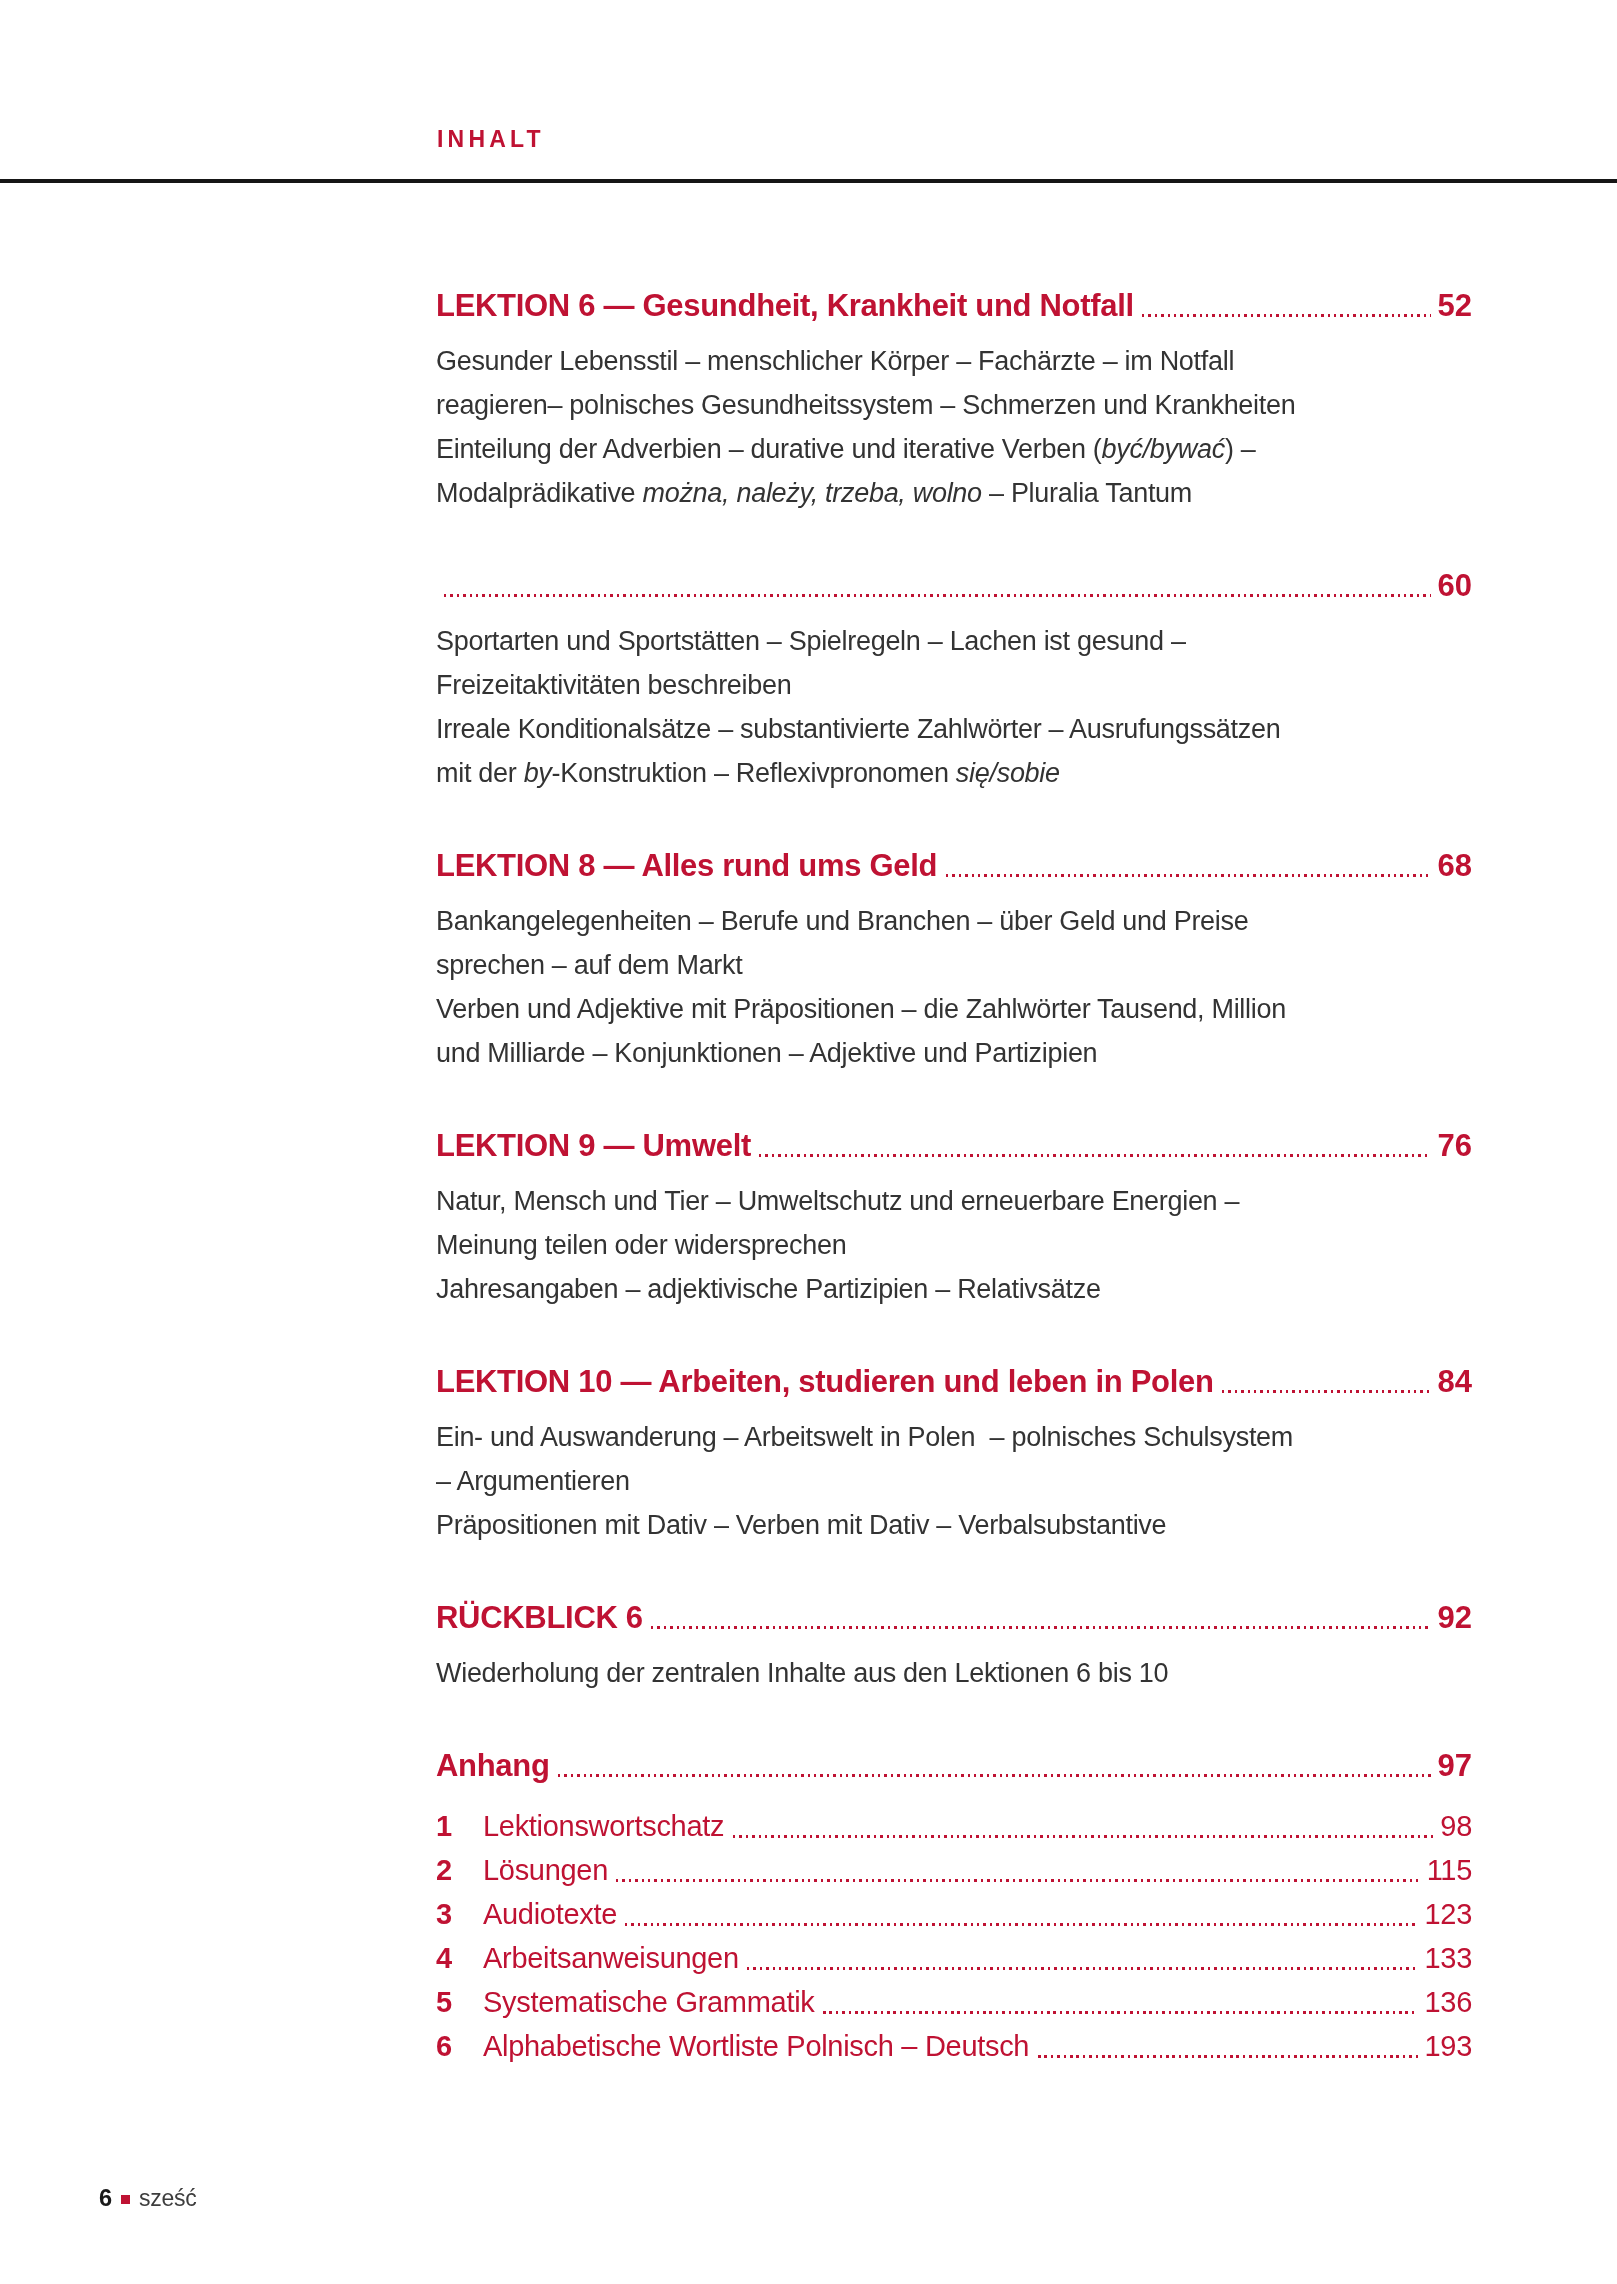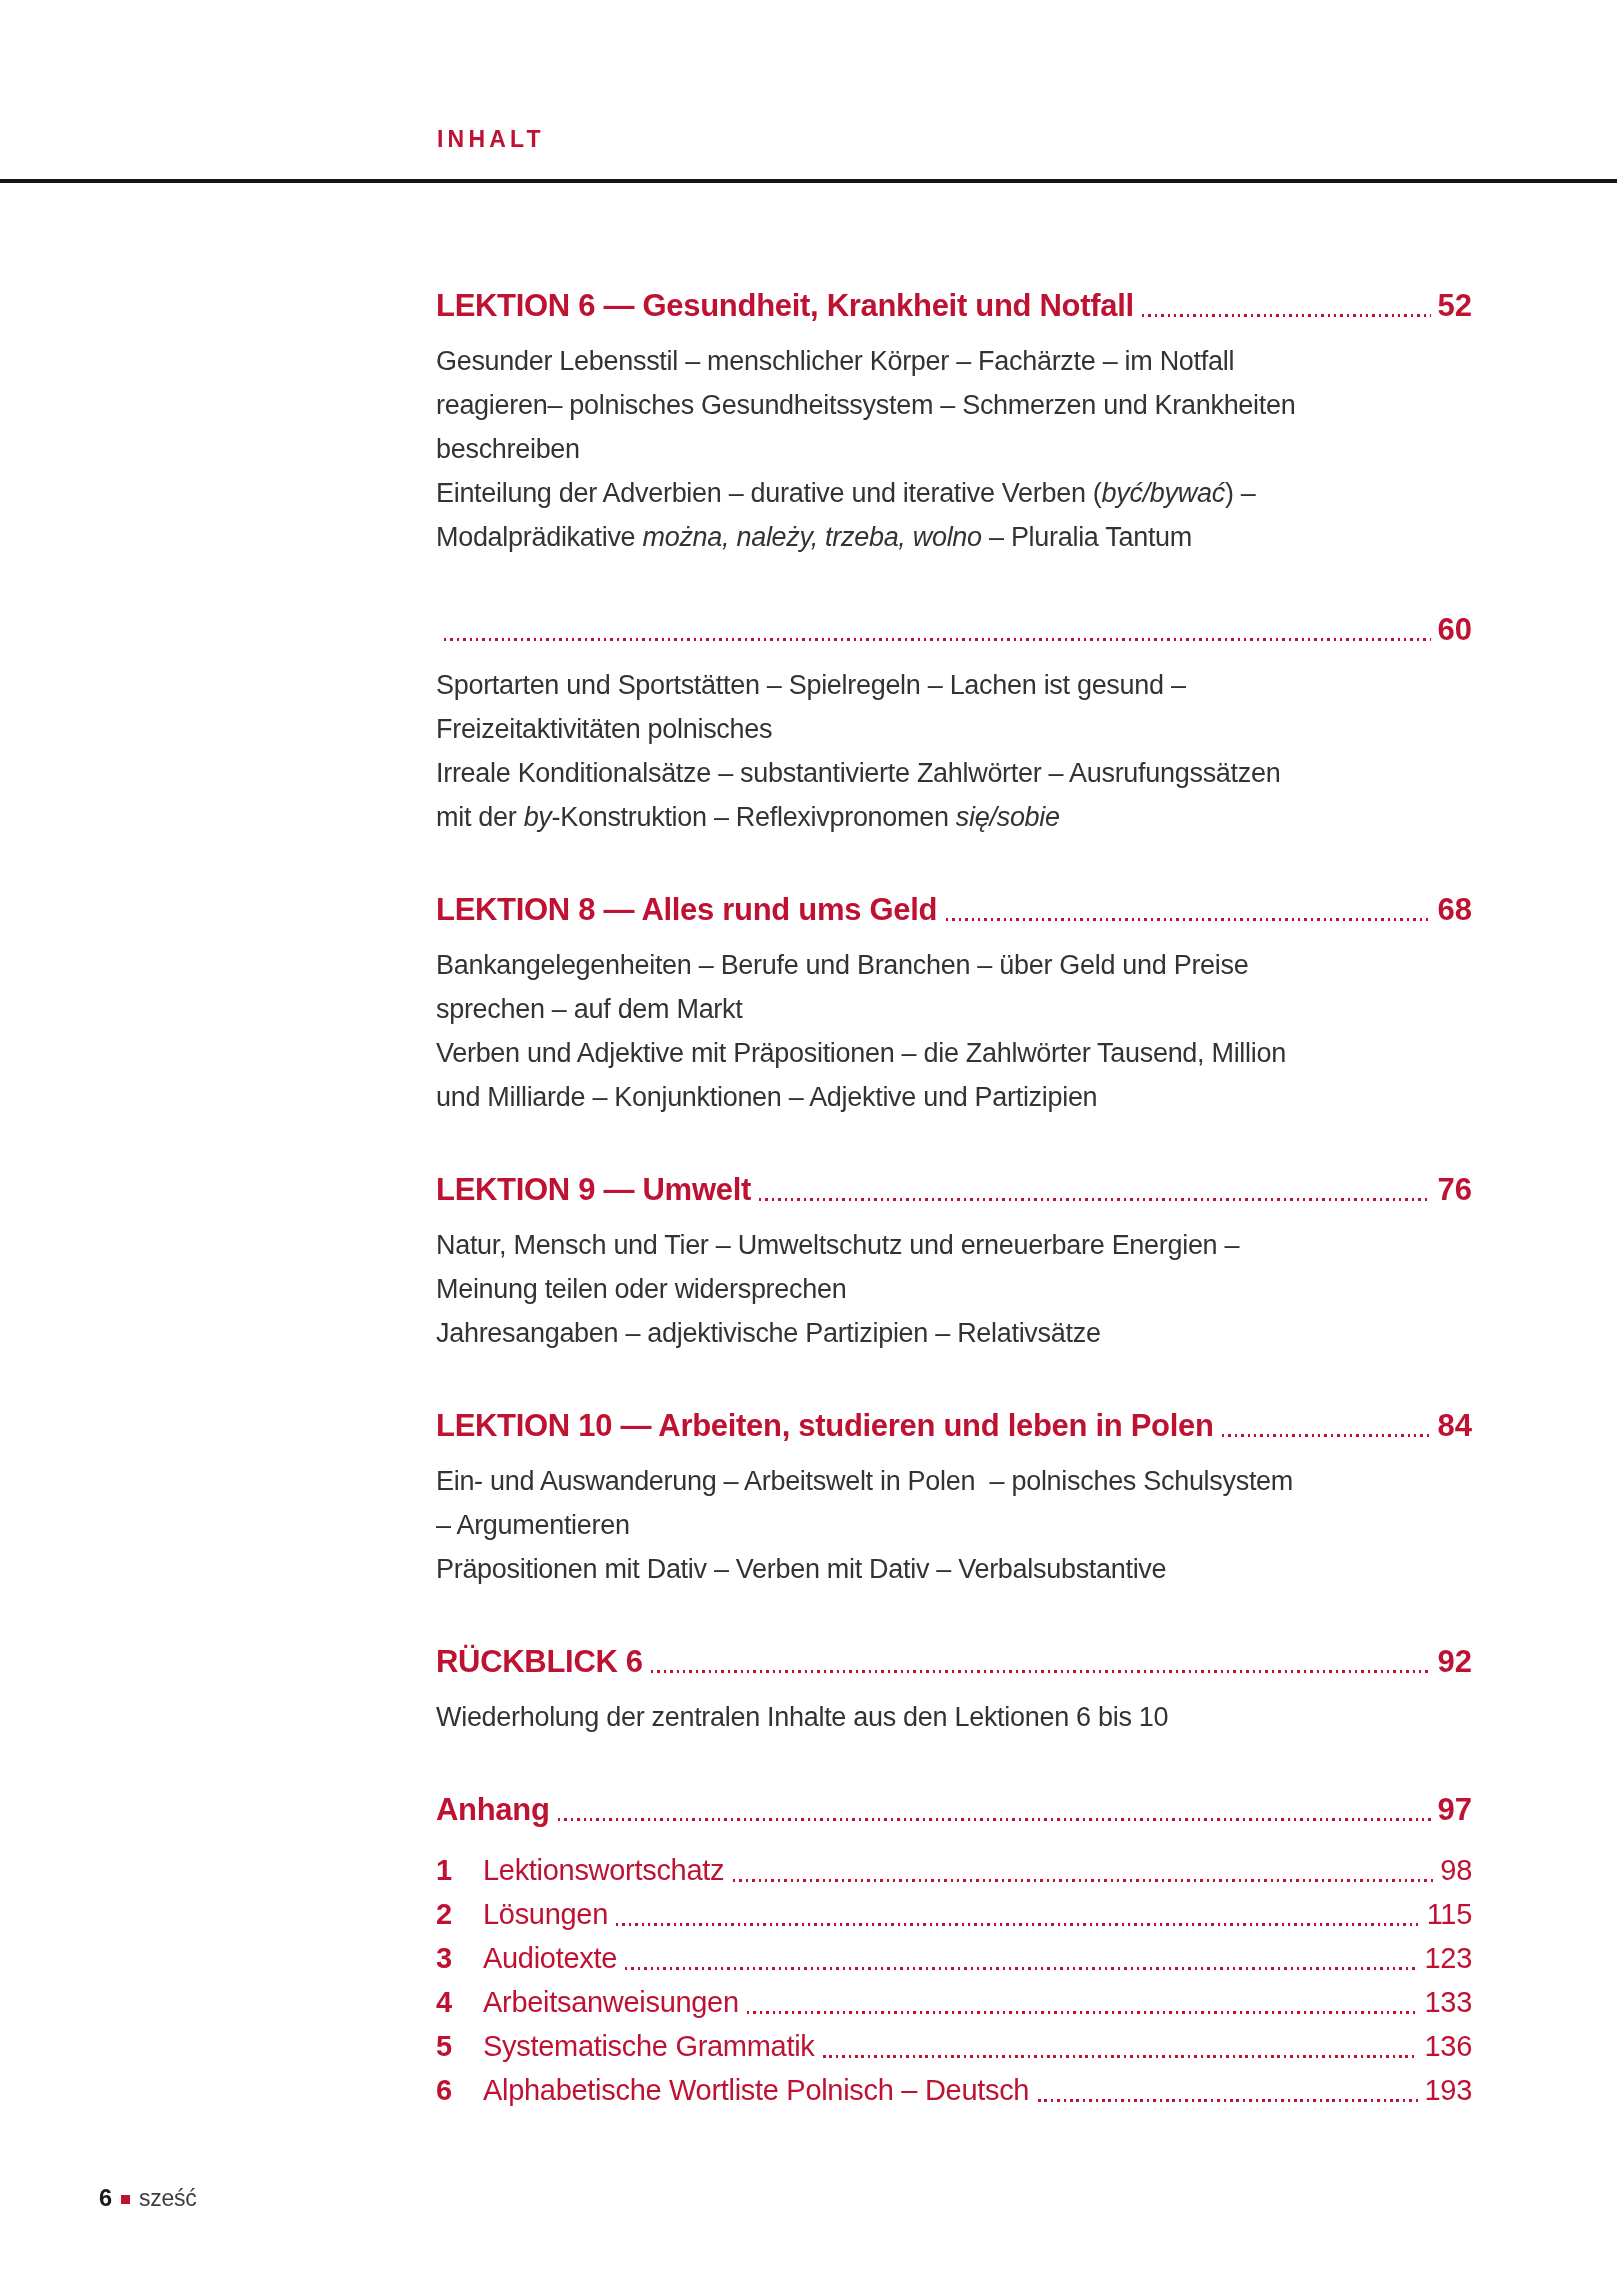--- a/index.html
+++ b/index.html
@@ -66,34 +66,33 @@
   <div id="sections">
   <div class="section">
     <div class="h-row">
       <span class="h-label">LEKTION 6 — Gesundheit, Krankheit und Notfall</span>
       <span class="leader"></span>
       <span class="h-page">52</span>
     </div>
     <div class="sec-body">
           <div class="bline"><span>Gesunder Lebensstil – menschlicher Körper – Fachärzte – im Notfall</span></div>
           <div class="bline"><span>reagieren– polnisches Gesundheitssystem – Schmerzen und Krankheiten</span></div>
-          <div class="bline"><span>beschreiben</span></div>
           <div class="bline"><span>Einteilung der Adverbien – durative und iterative Verben (</span><em>być/bywać</em><span>) –</span></div>
           <div class="bline"><span>Modalprädikative </span><em>można, należy, trzeba, wolno</em><span> – Pluralia Tantum</span></div>
         </div>
   </div>
 
   <div class="section">
     <div class="h-row">
       <span class="leader"></span>
       <span class="h-page">60</span>
     </div>
     <div class="sec-body">
           <div class="bline"><span>Sportarten und Sportstätten – Spielregeln – Lachen ist gesund –</span></div>
-          <div class="bline"><span>Freizeitaktivitäten polnisches</span></div>
+          <div class="bline"><span>Freizeitaktivitäten beschreiben</span></div>
           <div class="bline"><span>Irreale Konditionalsätze – substantivierte Zahlwörter – Ausrufungssätzen</span></div>
           <div class="bline"><span>mit der </span><em>by</em><span>-Konstruktion – Reflexivpronomen </span><em>się/sobie</em></div>
         </div>
   </div>
 
   <div class="section">
     <div class="h-row">
       <span class="h-label">LEKTION 8 — Alles rund ums Geld</span>
       <span class="leader"></span>
       <span class="h-page">68</span>

